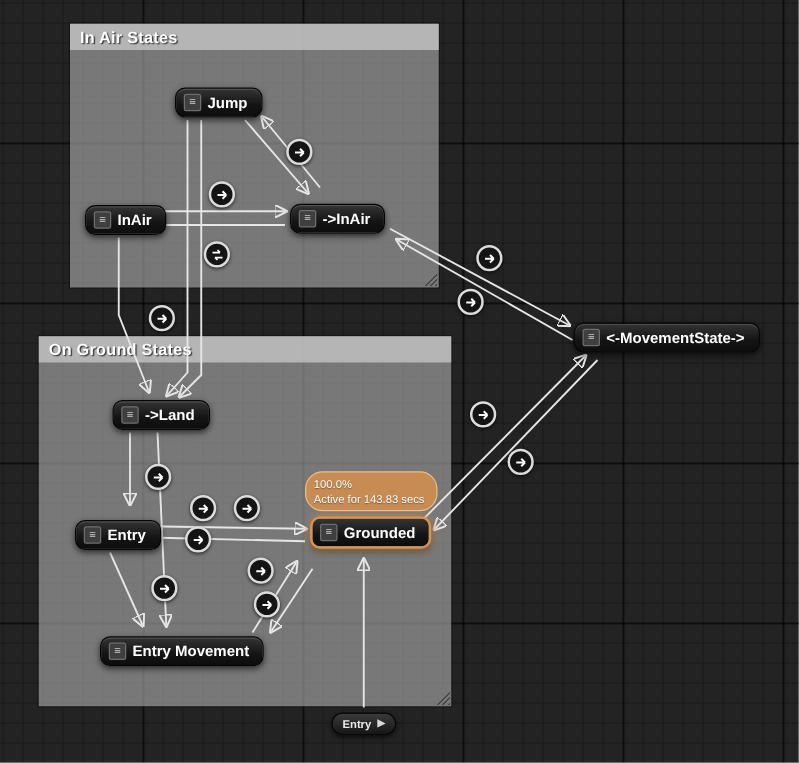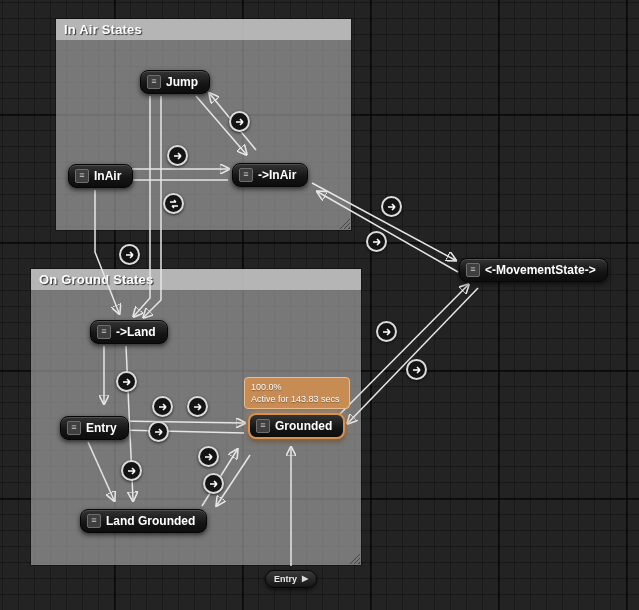--- a/index.html
+++ b/index.html
@@ -63,21 +63,21 @@
   }
   .node.active{
     border:2px solid #d8924f;
     box-shadow:0 0 7px rgba(230,160,90,.85), 0 2px 5px rgba(0,0,0,.65);
   }
 
   
   .tip{
     position:absolute;z-index:5;
     background:rgba(206,142,82,0.93);
-    border:1px solid #ecbd87;border-radius:4px;
+    border:1px solid #ecbd87;border-radius:14px;
     color:#fff;font-size:9px;line-height:12px;
     padding:3px 6px;min-width:92px;
     text-shadow:0 1px 1px rgba(0,0,0,.4);
   }
 
   
   .entry{
     position:absolute;display:flex;gap:5px;
     padding:3px 8px;background:linear-gradient(#3a3a3a,#161616);
     border:1px solid #060606;border-radius:9px;color:#e8e8e8;
@@ -236,21 +236,21 @@
     <span>Entry</span>
   </div>
 
   <div class="node active" style="left:248px;top:413px;">
     <span class="sicon">≡</span>
     <span>Grounded</span>
   </div>
 
   <div class="node" style="left:80px;top:509px;">
     <span class="sicon">≡</span>
-    <span>Land Grounded</span>
+    <span>Entry Movement</span>
   </div>
 
   <div class="tip" style="left:244px;top:377px;">
     <div>100.0%</div>
     <div>Active for 143.83 secs</div>
   </div>
 
   <div class="entry" style="left:265px;top:570px;">
     <span>Entry</span>
     <span class="play">▶</span>

